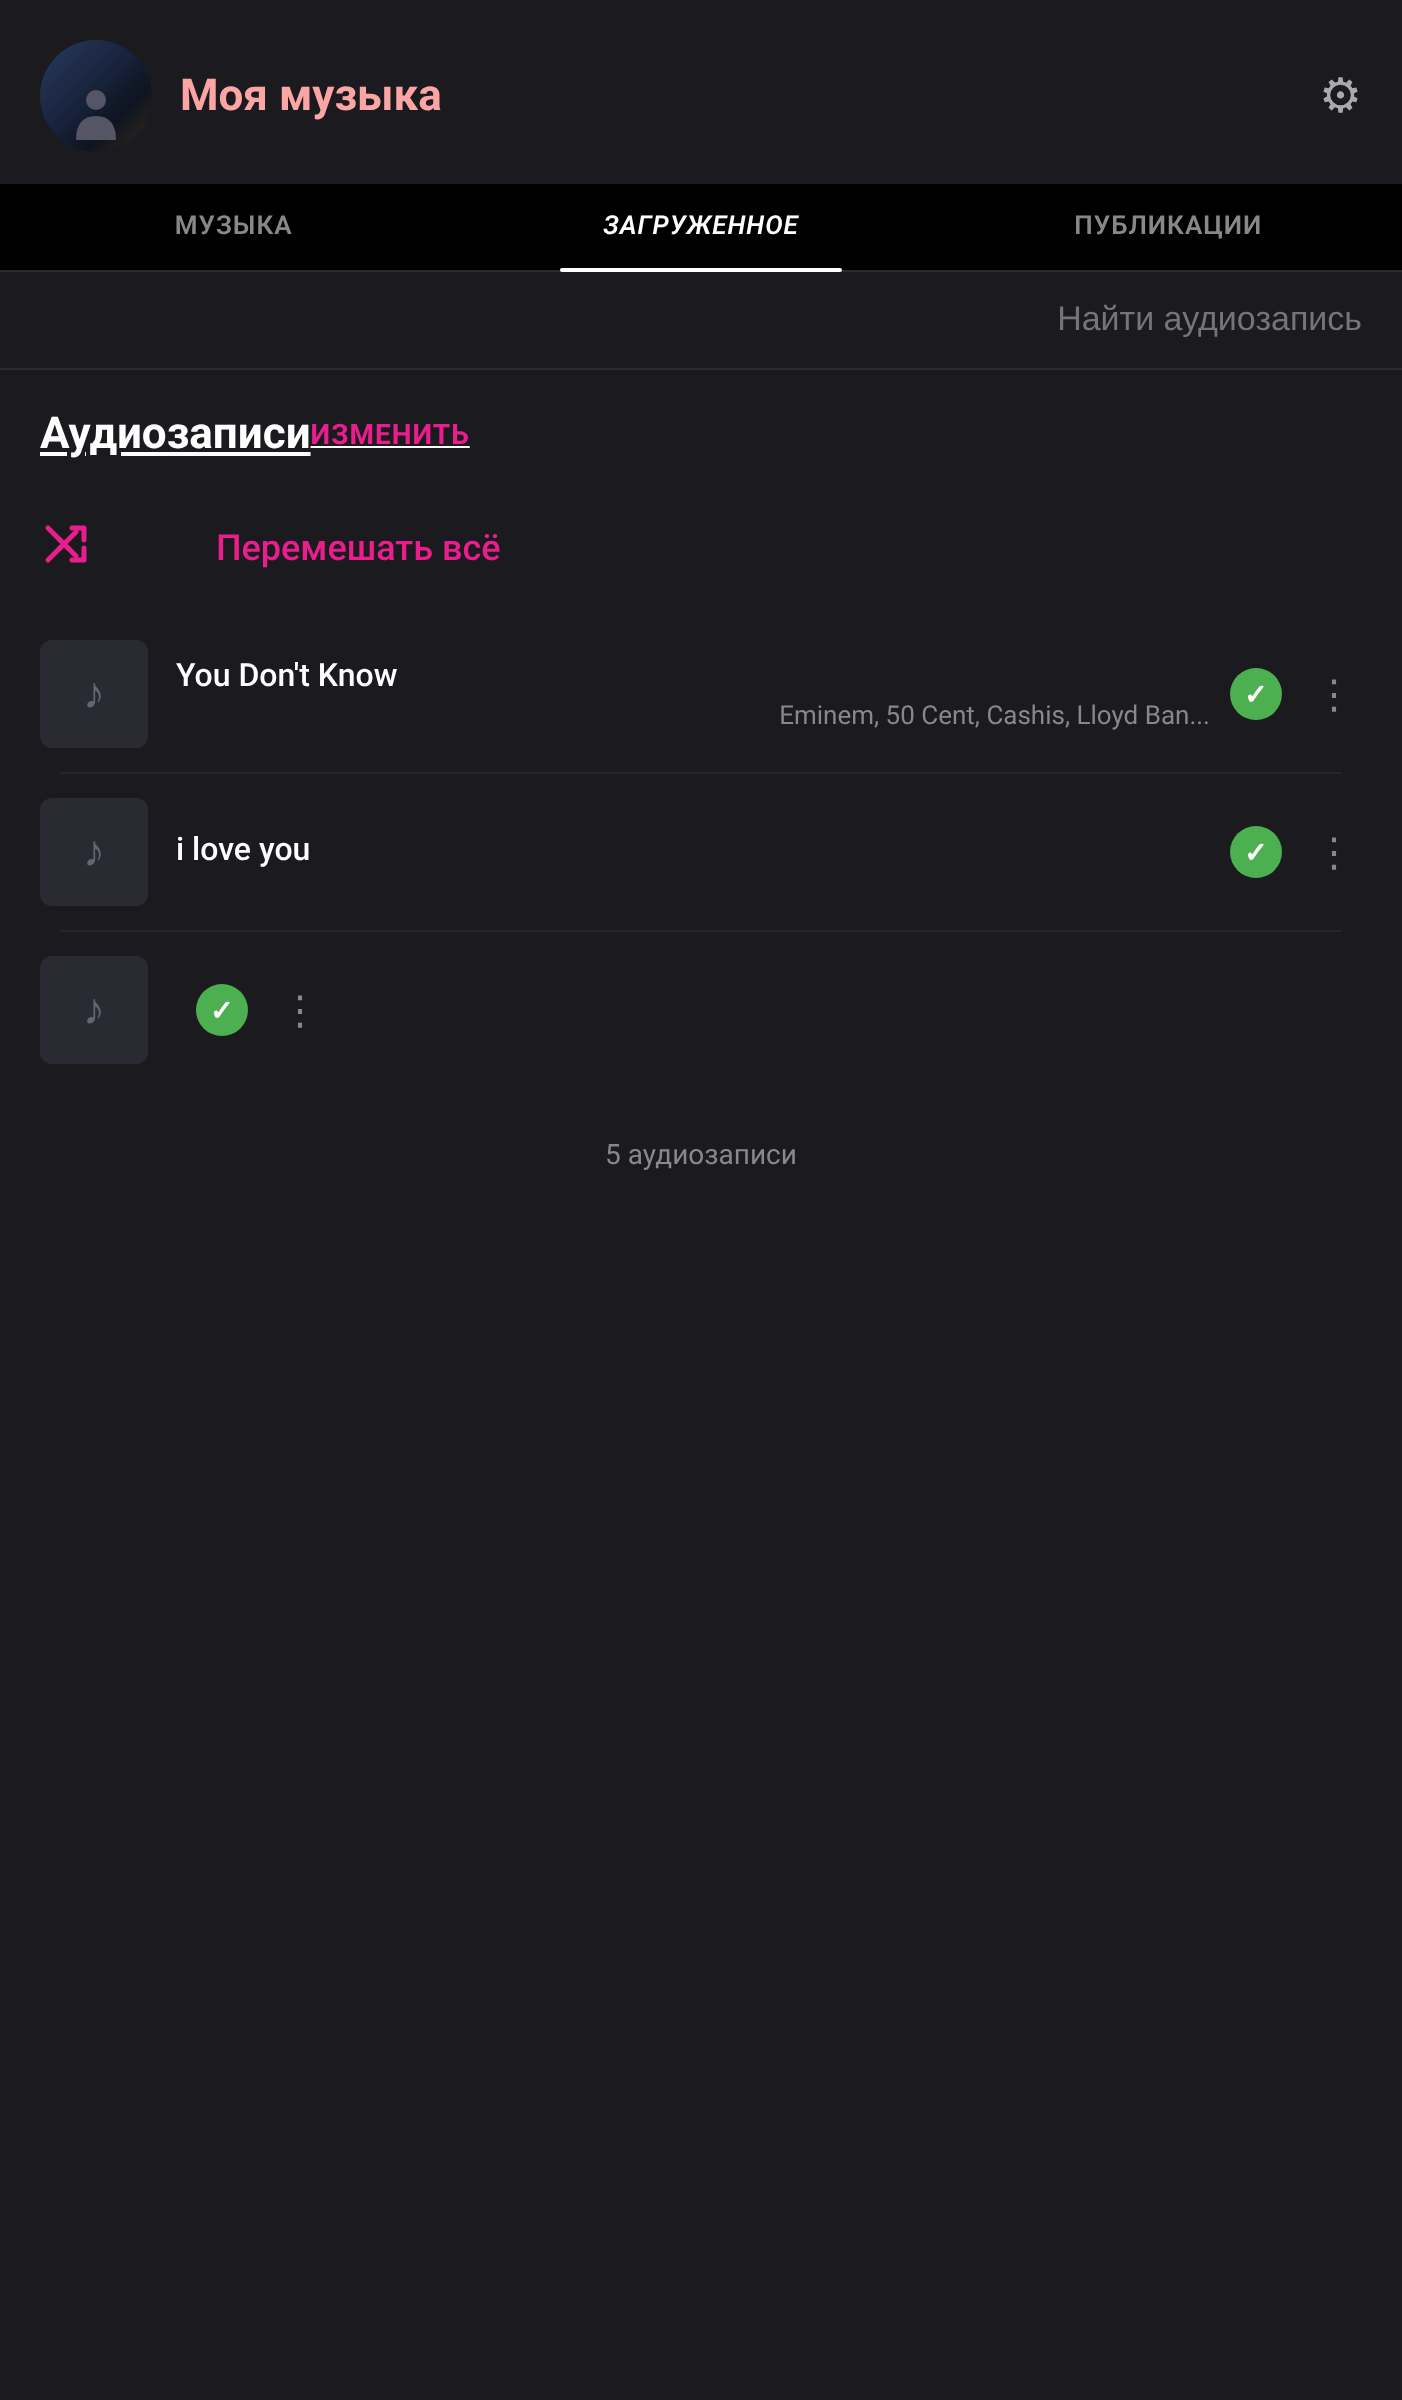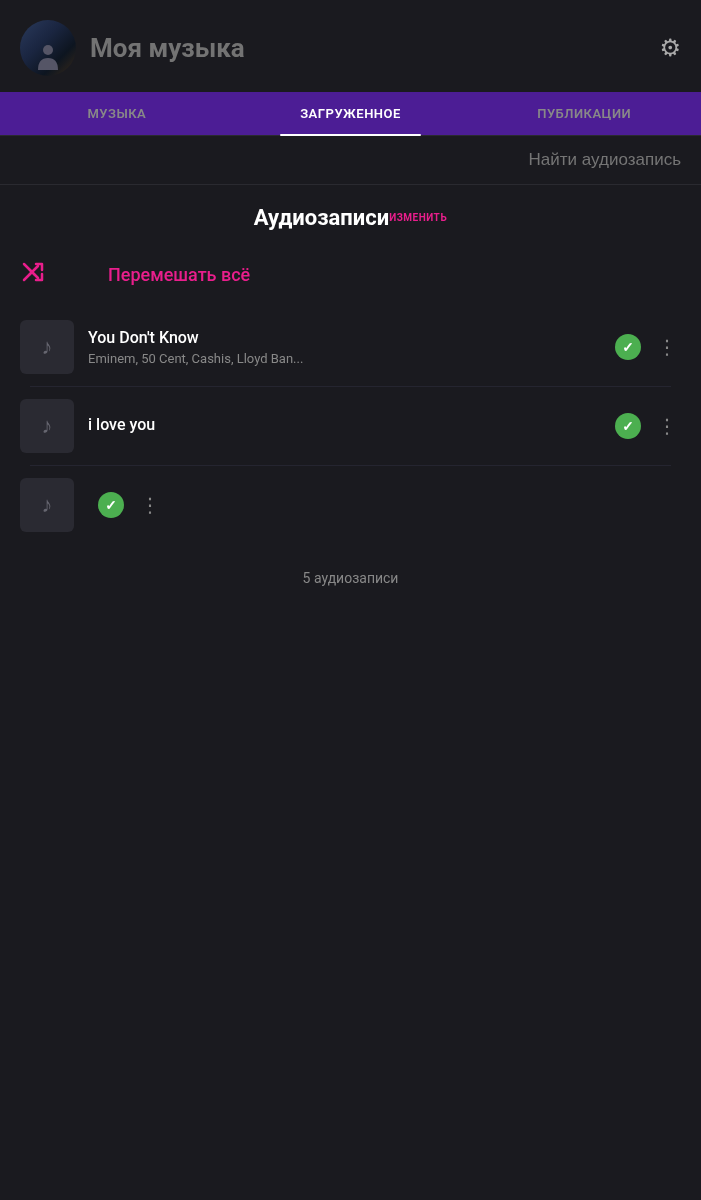--- a/index.html
+++ b/index.html
@@ -35,53 +35,54 @@
       position: absolute;
       bottom: 6px;
       left: 50%;
       transform: translateX(-50%);
       width: 20px;
       height: 26px;
     }
 
     .header-title {
       flex: 1;
-      font-size: 26px;
+      font-size: 22px;
       font-weight: 700;
-      color: #737373;
+      color: #fca5a5;
       margin-left: 14px;
     }
 
     .gear-icon {
       color: #aaaaaa;
       font-size: 24px;
       cursor: pointer;
     }
 
     
     .tabs {
       display: flex;
       border-bottom: 1px solid #2a2a30;
-      background-color: #4c1d95;
+      background-color: #000000;
     }
 
     .tab {
       flex: 1;
       text-align: center;
       padding: 14px 0;
       font-size: 13px;
       font-weight: 600;
       letter-spacing: 0.5px;
       color: #888888;
       cursor: pointer;
       position: relative;
     }
 
     .tab.active {
       color: #ffffff;
+      font-style: italic;
     }
 
     .tab.active::after {
       content: '';
       position: absolute;
       bottom: -1px;
       left: 20%;
       right: 20%;
       height: 2px;
       background-color: #ffffff;
@@ -101,32 +102,33 @@
       outline: none;
       color: #888888;
       font-size: 17px;
       text-align: right;
     }
 
     
     .section-header {
       display: flex;
       align-items: center;
-      justify-content: center;
+      justify-content: flex-start;
       padding: 20px 20px 10px 20px;
+      text-decoration: underline;
     }
 
     .section-title {
       font-size: 22px;
       font-weight: 700;
       color: #ffffff;
     }
 
     .edit-button {
-      font-size: 10px;
+      font-size: 14px;
       font-weight: 700;
       color: #e91e8c;
       letter-spacing: 0.5px;
       cursor: pointer;
     }
 
     
     .shuffle-row {
       display: flex;
       align-items: center;
@@ -189,20 +191,21 @@
       overflow: hidden;
       text-overflow: ellipsis;
     }
 
     .track-artist {
       font-size: 13px;
       color: #888888;
       white-space: nowrap;
       overflow: hidden;
       text-overflow: ellipsis;
+      text-align: right;
     }
 
     .track-actions {
       display: flex;
       align-items: center;
       gap: 12px;
       flex-shrink: 0;
       margin-left: 10px;
     }
 

